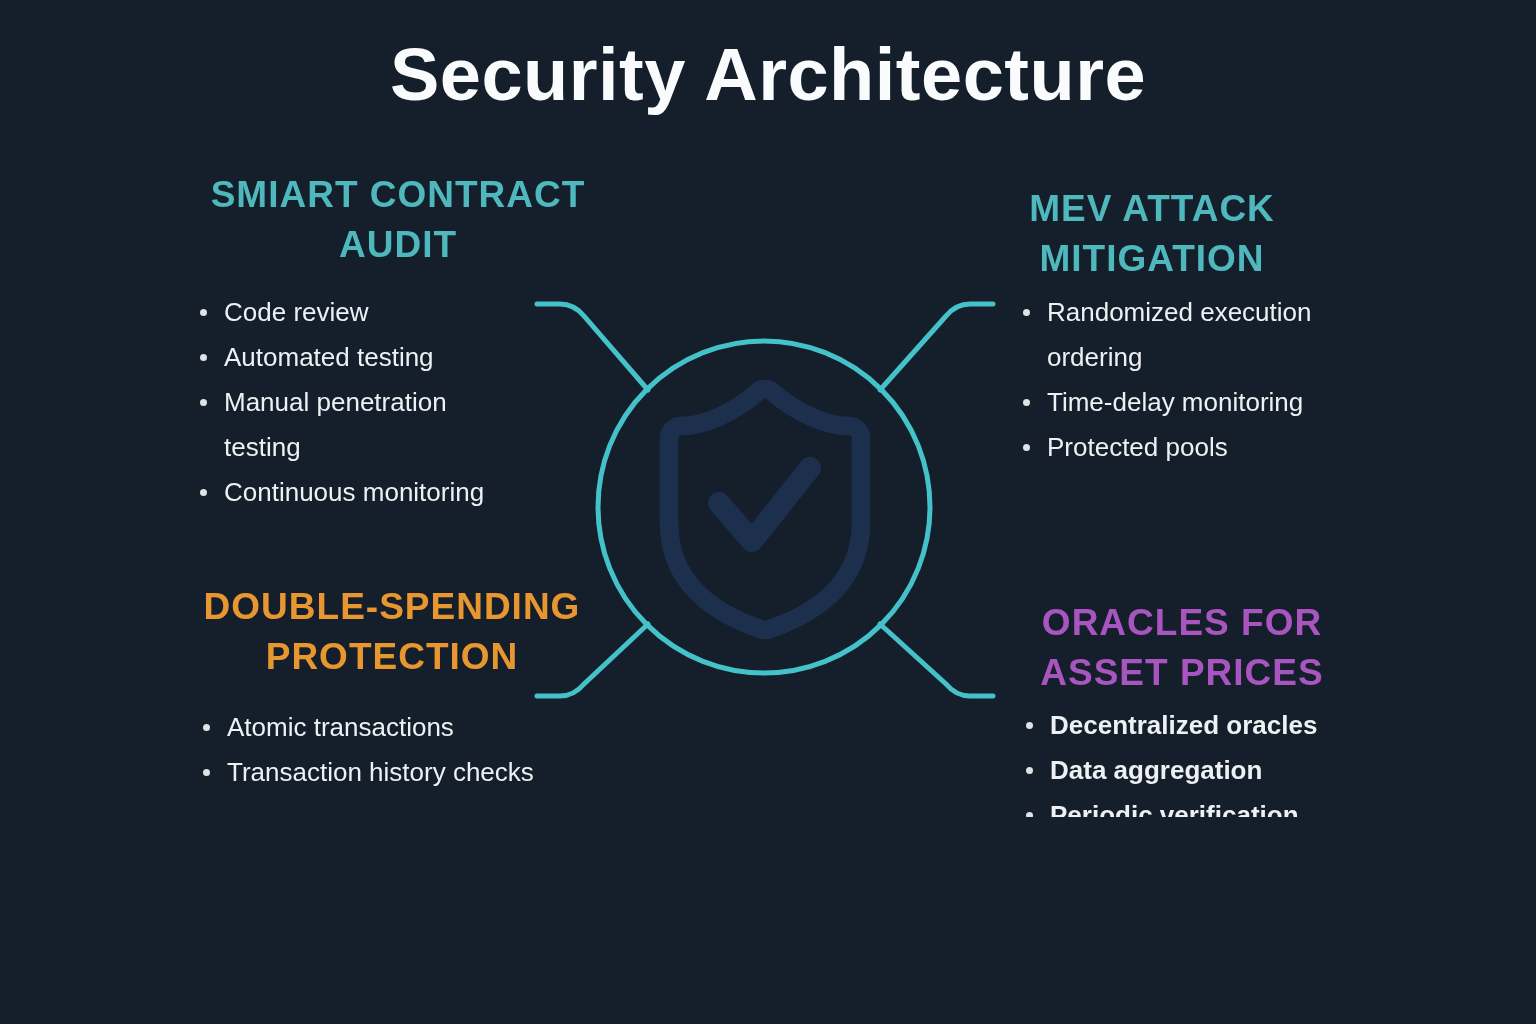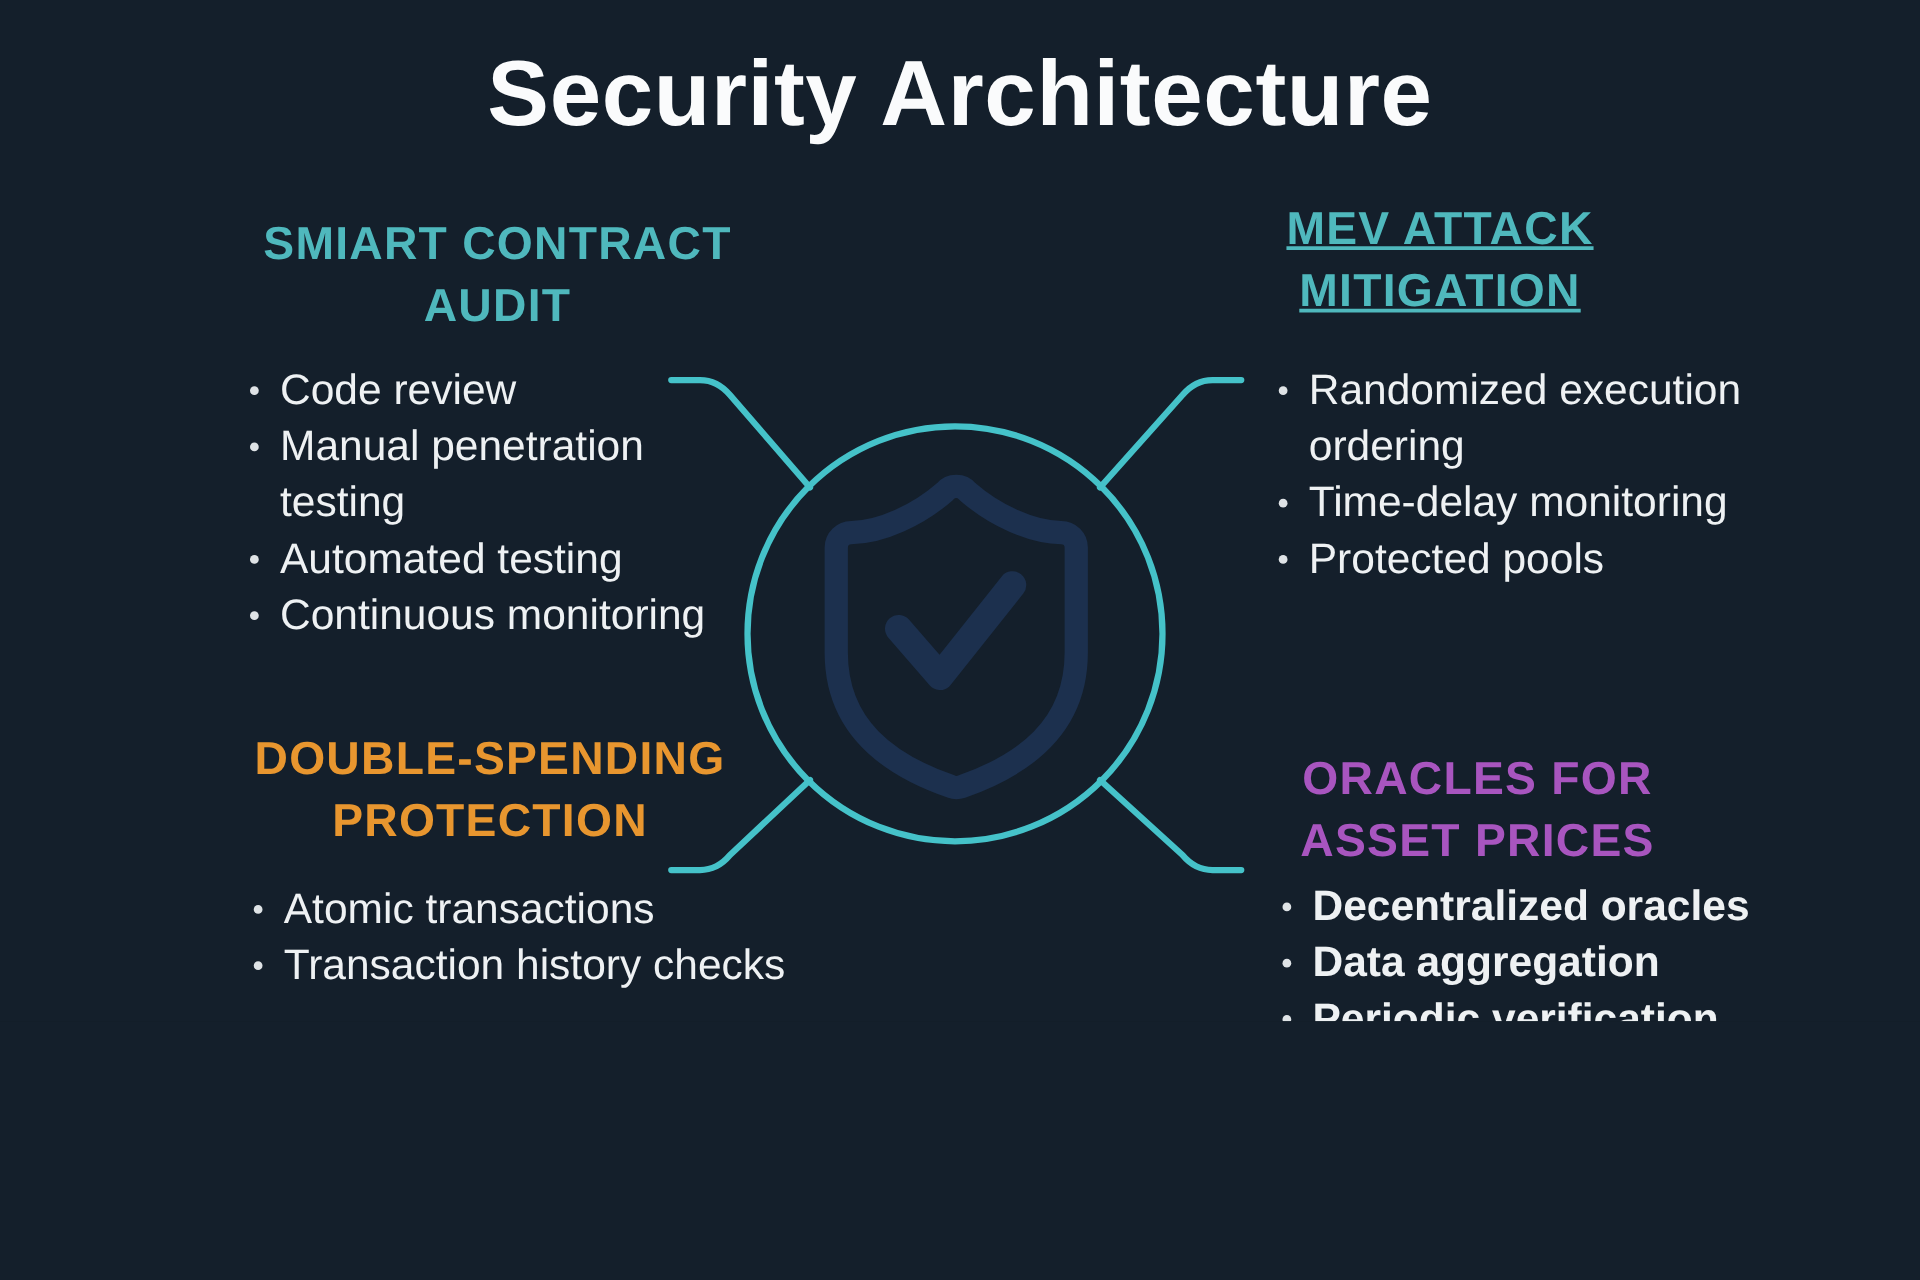--- a/index.html
+++ b/index.html
@@ -32,28 +32,28 @@
     text-align: center;
     font-size: 37px;
     font-weight: 700;
     letter-spacing: 1px;
     line-height: 50px;
   }
   .section-title.teal   { color: #4fb8bd; }
   .section-title.orange { color: #e8962f; }
   .section-title.purple { color: #a855bf; margin-top: 16px; }
   .title-tl { left: 138px; top: 170px; }
-  .title-tr { left: 892px; top: 158px; text-decoration: underline; }
+  .title-tr { left: 892px; top: 184px; }
   .title-bl { left: 132px; top: 582px; }
   .title-br { left: 922px; top: 582px; }
   .bullet-list {
     position: absolute;
     width: 470px;
     color: #eef1f3;
-    font-size: 34px;
+    font-size: 26px;
     line-height: 45px;
   }
   .list-tl { left: 200px; top: 290px; }
   .list-tr { left: 1023px; top: 290px; }
   .list-bl { left: 203px; top: 705px; }
   .list-br { left: 1026px; top: 703px; font-weight: bold; }
   .bullet-item {
     display: flex;
     align-items: flex-start;
   }
@@ -102,26 +102,26 @@
     <div>SMIART CONTRACT</div>
     <div>AUDIT</div>
   </div>
   <div class="bullet-list list-tl">
     <div class="bullet-item">
       <span class="bullet-dot"></span>
       <span class="bullet-text">Code review</span>
     </div>
     <div class="bullet-item">
       <span class="bullet-dot"></span>
-      <span class="bullet-text">Manual penetration
-testing</span>
+      <span class="bullet-text">Automated testing</span>
     </div>
     <div class="bullet-item">
       <span class="bullet-dot"></span>
-      <span class="bullet-text">Automated testing</span>
+      <span class="bullet-text">Manual penetration
+testing</span>
     </div>
     <div class="bullet-item">
       <span class="bullet-dot"></span>
       <span class="bullet-text">Continuous monitoring</span>
     </div>
   </div>
 
   <div class="section-title teal title-tr">
     <div>MEV ATTACK</div>
     <div>MITIGATION</div>

